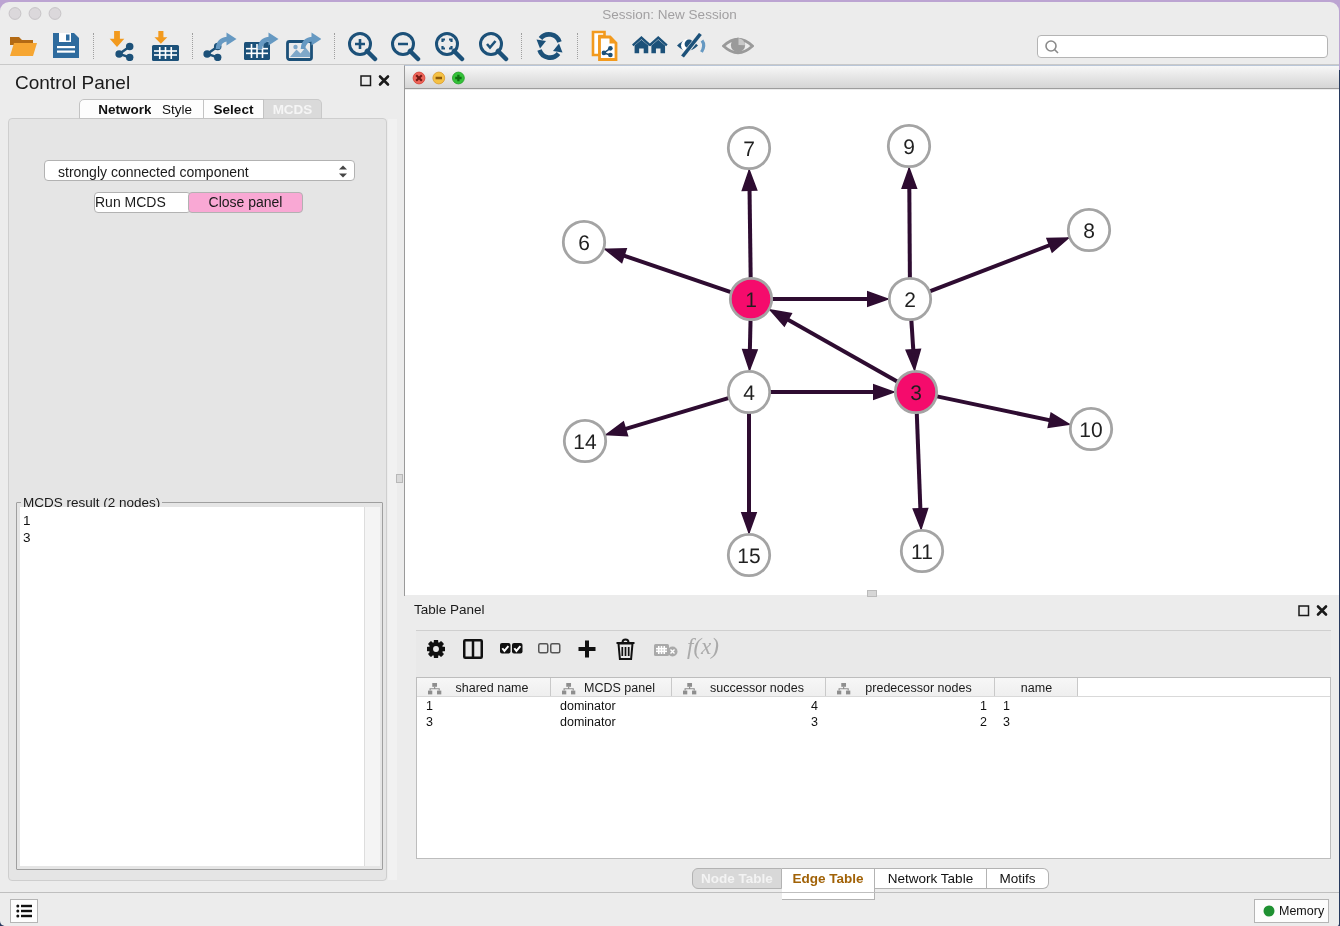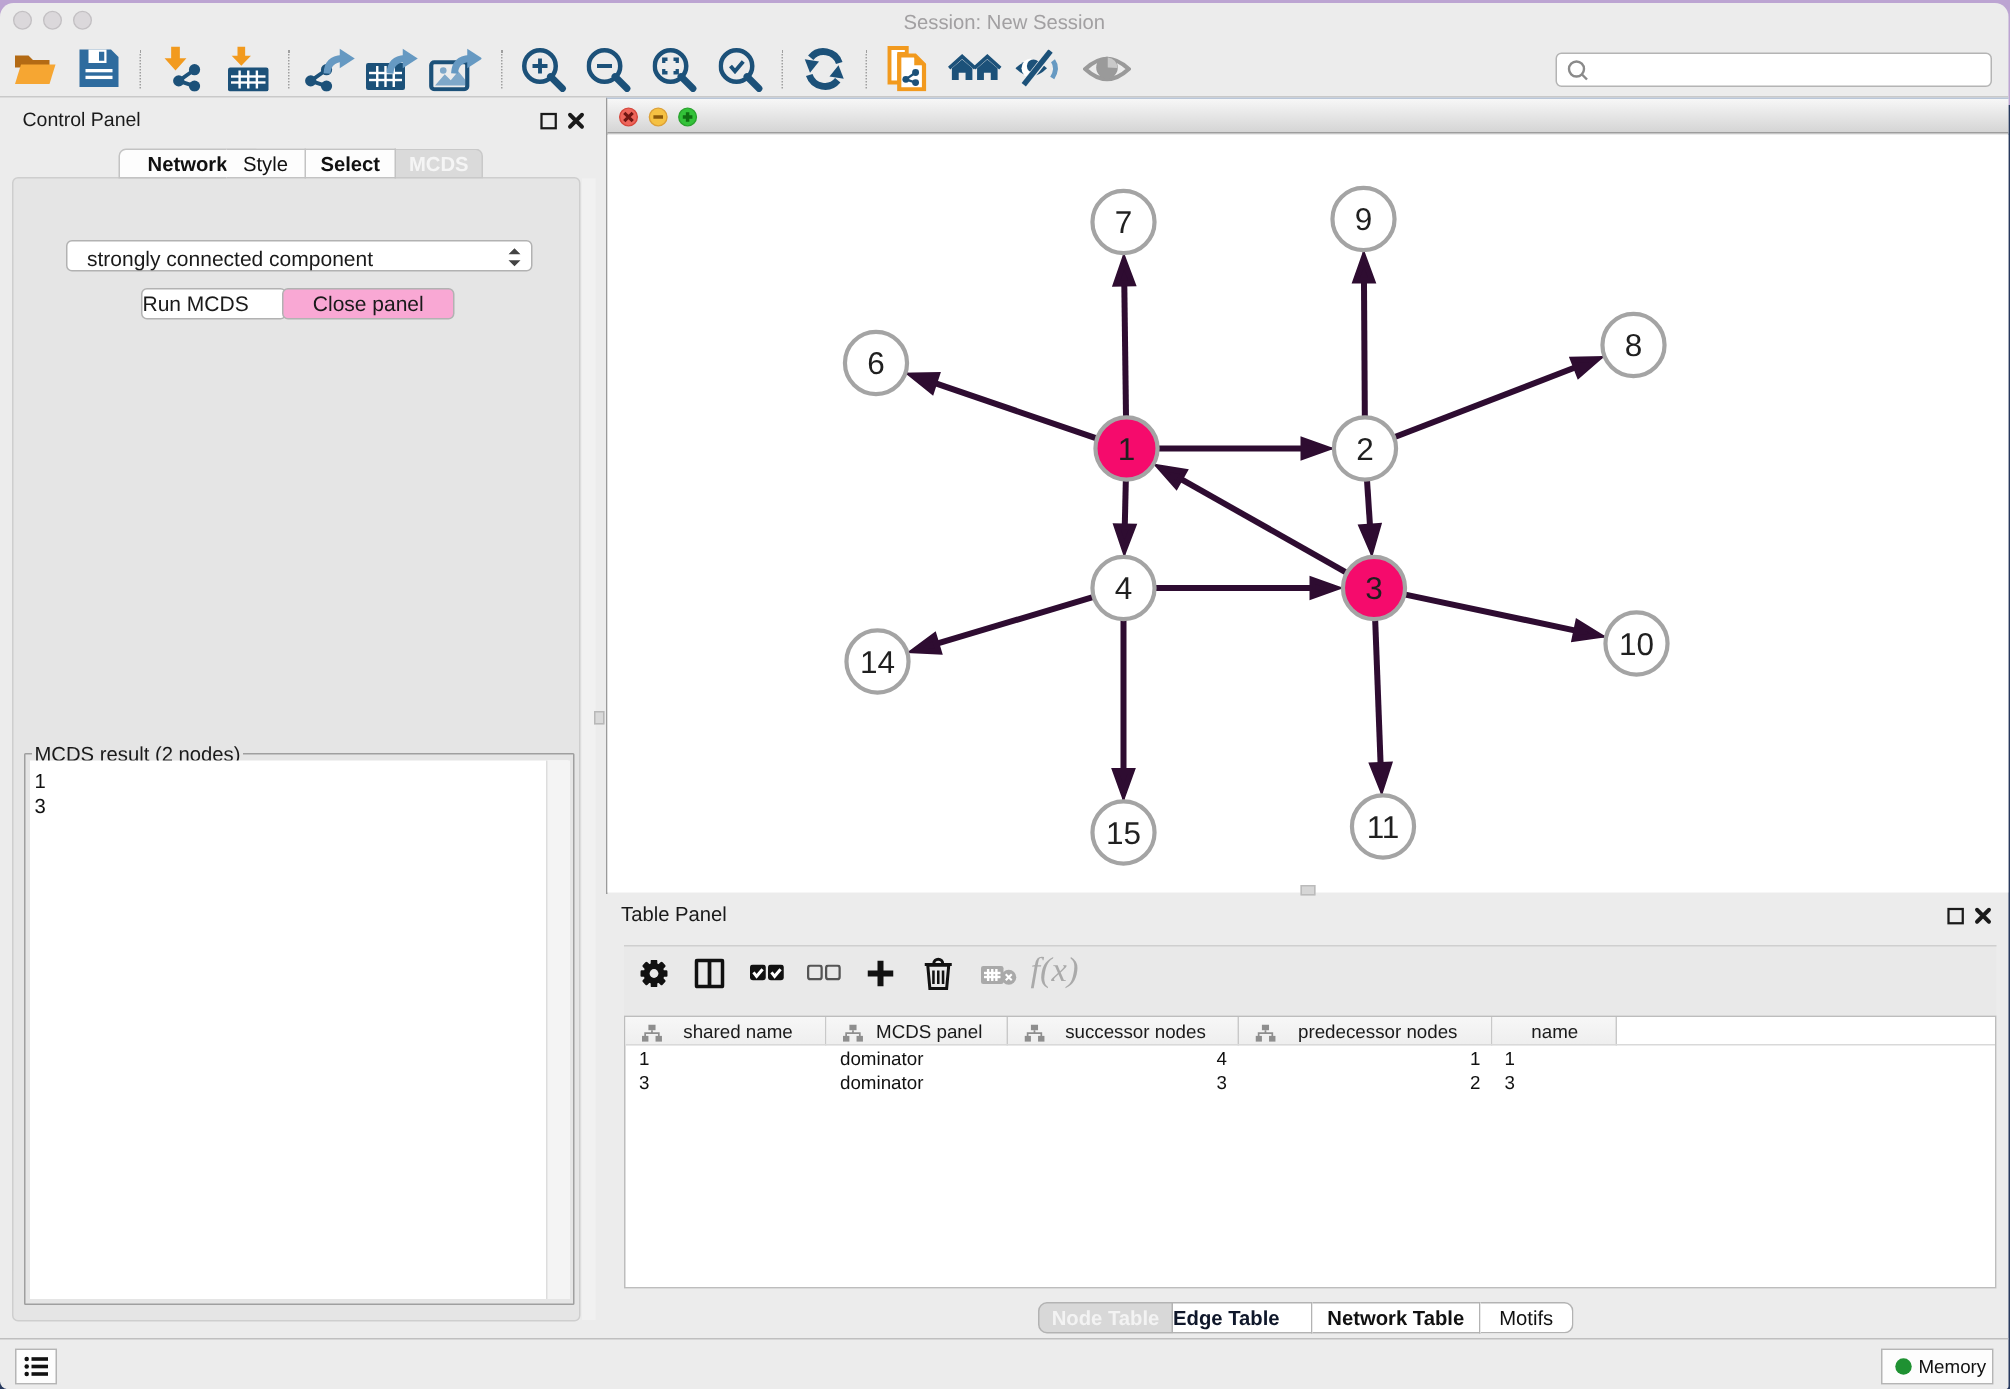--- a/index.html
+++ b/index.html
@@ -136,21 +136,21 @@
     <div style="position:absolute;left:334px;top:31px;width:0;height:26px;border-left:1.6px dotted #9f9f9f"></div>
     <div style="position:absolute;left:521px;top:31px;width:0;height:26px;border-left:1.6px dotted #9f9f9f"></div>
     <div style="position:absolute;left:577px;top:31px;width:0;height:26px;border-left:1.6px dotted #9f9f9f"></div>
   <div class="abs" style="left:1037px;top:33px;width:289px;height:21px;background:#fff;border:1px solid #b4b4b4;border-radius:4px">
     <svg width="18" height="18" style="position:absolute;left:5px;top:2px" viewBox="0 0 18 18">
         <circle cx="8" cy="8" r="5" fill="none" stroke="#8a8a8a" stroke-width="1.6"></circle>
         <path d="M11.5 11.5 l3.5 3.5" stroke="#8a8a8a" stroke-width="1.6"></path>
       </svg>
   </div>
 
-  <div class="abs" style="left:15px;top:70px;font-size:13px;color:#1a1a1a">Control Panel</div>
+  <div class="abs" style="left:15px;top:70px;font-size:19px;color:#1a1a1a">Control Panel</div>
   <svg class="abs" style="left:358px;top:72px" width="36" height="14">
     <rect x="3" y="2" width="9.5" height="9.5" fill="none" stroke="#1a1a1a" stroke-width="1.5"></rect>
     <path d="M22 2.5 l8 8 M30 2.5 l-8 8" stroke="#1a1a1a" stroke-width="2.6" stroke-linecap="round"></path>
   </svg>
   <div class="abs" style="left:8px;top:116px;width:379px;height:763px;background:#e5e5e5;border:1px solid #cecece;border-radius:4px;box-sizing:border-box"></div>
   <div style="position:absolute;left:79px;top:97px;width:92px;height:20px;box-sizing:border-box;border:1px solid #c3c3c3;border-radius:5px 0 0 0;background:#fdfdfd;color:#111;font-size:13.5px;font-weight:700;text-align:center;line-height:19px">Network</div>
     <div style="position:absolute;left:151px;top:97px;width:53px;height:20px;box-sizing:border-box;border:1px solid #c3c3c3;border-left:none;background:#fdfdfd;color:#111;font-size:13.5px;font-weight:400;text-align:center;line-height:19px">Style</div>
     <div style="position:absolute;left:204px;top:97px;width:60px;height:20px;box-sizing:border-box;border:1px solid #c3c3c3;border-left:none;background:#fdfdfd;color:#111;font-size:13.5px;font-weight:700;text-align:center;line-height:19px">Select</div>
     <div style="position:absolute;left:264px;top:97px;width:58px;height:20px;box-sizing:border-box;border:1px solid #c9c9c9;border-left:none;border-radius:0 5px 0 0;background:#dadada;color:#f5f5f5;font-size:13.5px;font-weight:700;text-align:center;line-height:19px">MCDS</div>
   <div class="abs" style="left:44px;top:158px;width:311px;height:21px;background:#fff;border:1px solid #b2b2b2;border-radius:4px;box-sizing:border-box">
@@ -363,22 +363,22 @@
     <div style="position:absolute;left:560px;top:697px;font-size:12.5px;color:#111">dominator</div>
     <div style="position:absolute;left:700px;top:697px;width:118px;text-align:right;font-size:12.5px;color:#111">4</div>
     <div style="position:absolute;left:869px;top:697px;width:118px;text-align:right;font-size:12.5px;color:#111">1</div>
     <div style="position:absolute;left:1003px;top:697px;font-size:12.5px;color:#111">1</div>
     <div style="position:absolute;left:426px;top:713px;font-size:12.5px;color:#111">3</div>
     <div style="position:absolute;left:560px;top:713px;font-size:12.5px;color:#111">dominator</div>
     <div style="position:absolute;left:700px;top:713px;width:118px;text-align:right;font-size:12.5px;color:#111">3</div>
     <div style="position:absolute;left:869px;top:713px;width:118px;text-align:right;font-size:12.5px;color:#111">2</div>
     <div style="position:absolute;left:1003px;top:713px;font-size:12.5px;color:#111">3</div>
   <div style="position:absolute;left:692px;top:866px;width:90px;height:21px;box-sizing:border-box;border:1px solid #b3b3b3;border-radius:6px 0 0 6px;background:#d8d8d8;color:#f3f3f3;font-size:13.5px;font-weight:700;text-align:center;line-height:19px">Node Table</div>
-    <div style="position:absolute;left:782px;top:866px;width:93px;height:21px;box-sizing:border-box;border:1px solid #b3b3b3;border-left:none;background:#fff;color:#0f172a;font-size:13.5px;font-weight:700;line-height:19px">Edge Table</div>
-    <div style="position:absolute;left:875px;top:866px;width:112px;height:21px;box-sizing:border-box;border:1px solid #b3b3b3;border-left:none;background:#fff;color:#111;font-size:13.5px;font-weight:700;text-align:center;line-height:19px">Network Table</div>
+    <div style="position:absolute;left:782px;top:866px;width:93px;height:32px;box-sizing:border-box;border:1px solid #b3b3b3;border-left:none;background:#fff;color:#a16207;font-size:13.5px;font-weight:700;text-align:center;line-height:19px">Edge Table</div>
+    <div style="position:absolute;left:875px;top:866px;width:112px;height:21px;box-sizing:border-box;border:1px solid #b3b3b3;border-left:none;background:#fff;color:#111;font-size:13.5px;font-weight:400;text-align:center;line-height:19px">Network Table</div>
     <div style="position:absolute;left:987px;top:866px;width:62px;height:21px;box-sizing:border-box;border:1px solid #b3b3b3;border-left:none;border-radius:0 6px 6px 0;background:#fff;color:#111;font-size:13.5px;font-weight:400;text-align:center;line-height:19px">Motifs</div>
 
   <div class="abs" style="left:0;top:890px;width:1339px;height:1px;background:#bfbfbf"></div>
   <div class="abs" style="left:10px;top:897px;width:28px;height:24px;background:#fdfdfd;border:1px solid #b5b5b5;box-sizing:border-box">
     <svg width="16" height="14" style="position:absolute;left:5px;top:4px" viewBox="0 0 16 14">
       <circle cx="1.8" cy="2" r="1.5" fill="#111"></circle>
         <circle cx="1.8" cy="7" r="1.5" fill="#111"></circle>
         <circle cx="1.8" cy="12" r="1.5" fill="#111"></circle>
       <rect x="5" y="0.8" width="11" height="2.4" fill="#111"></rect>
         <rect x="5" y="5.8" width="11" height="2.4" fill="#111"></rect>

